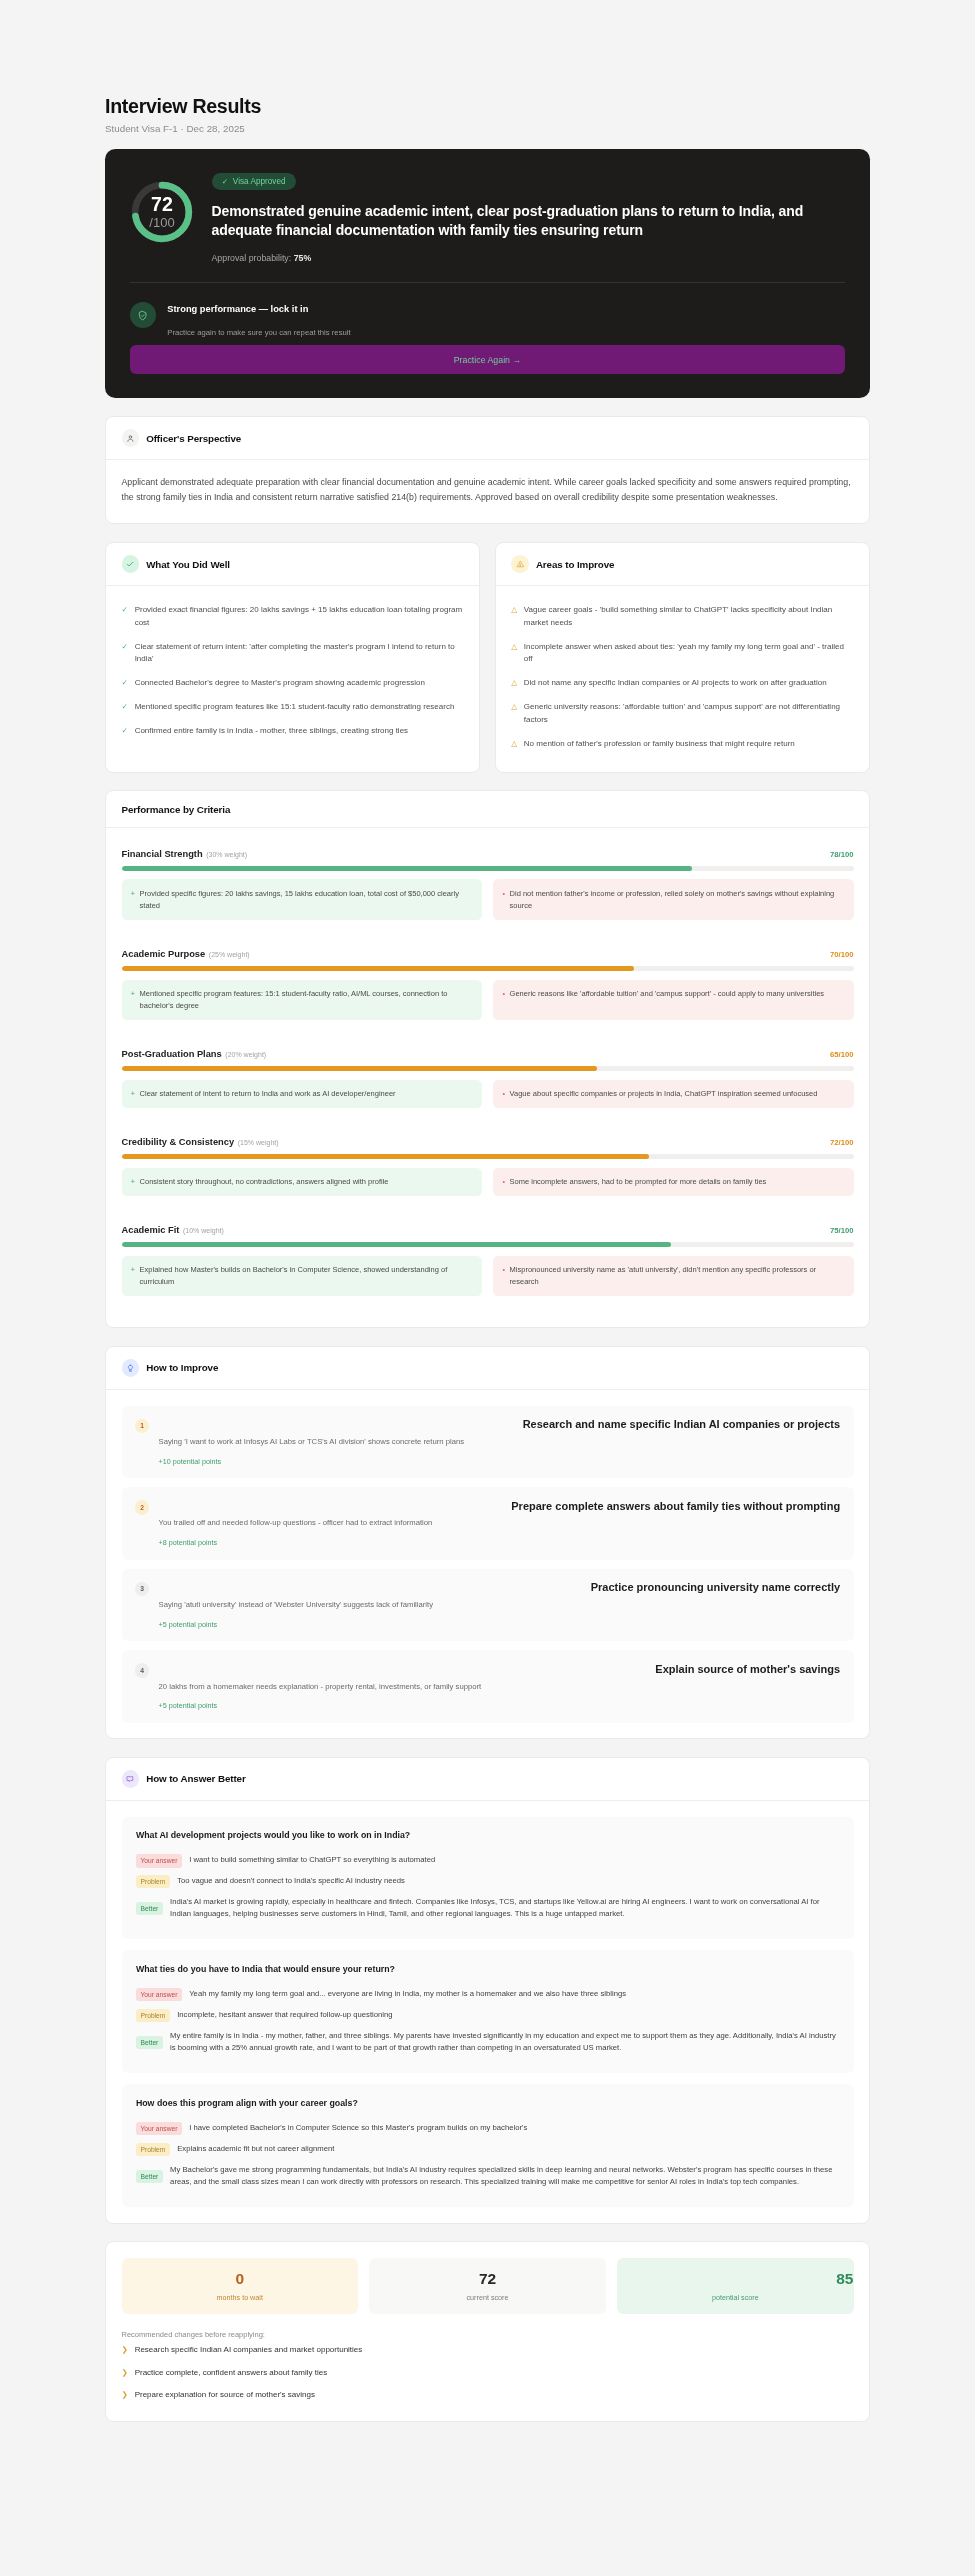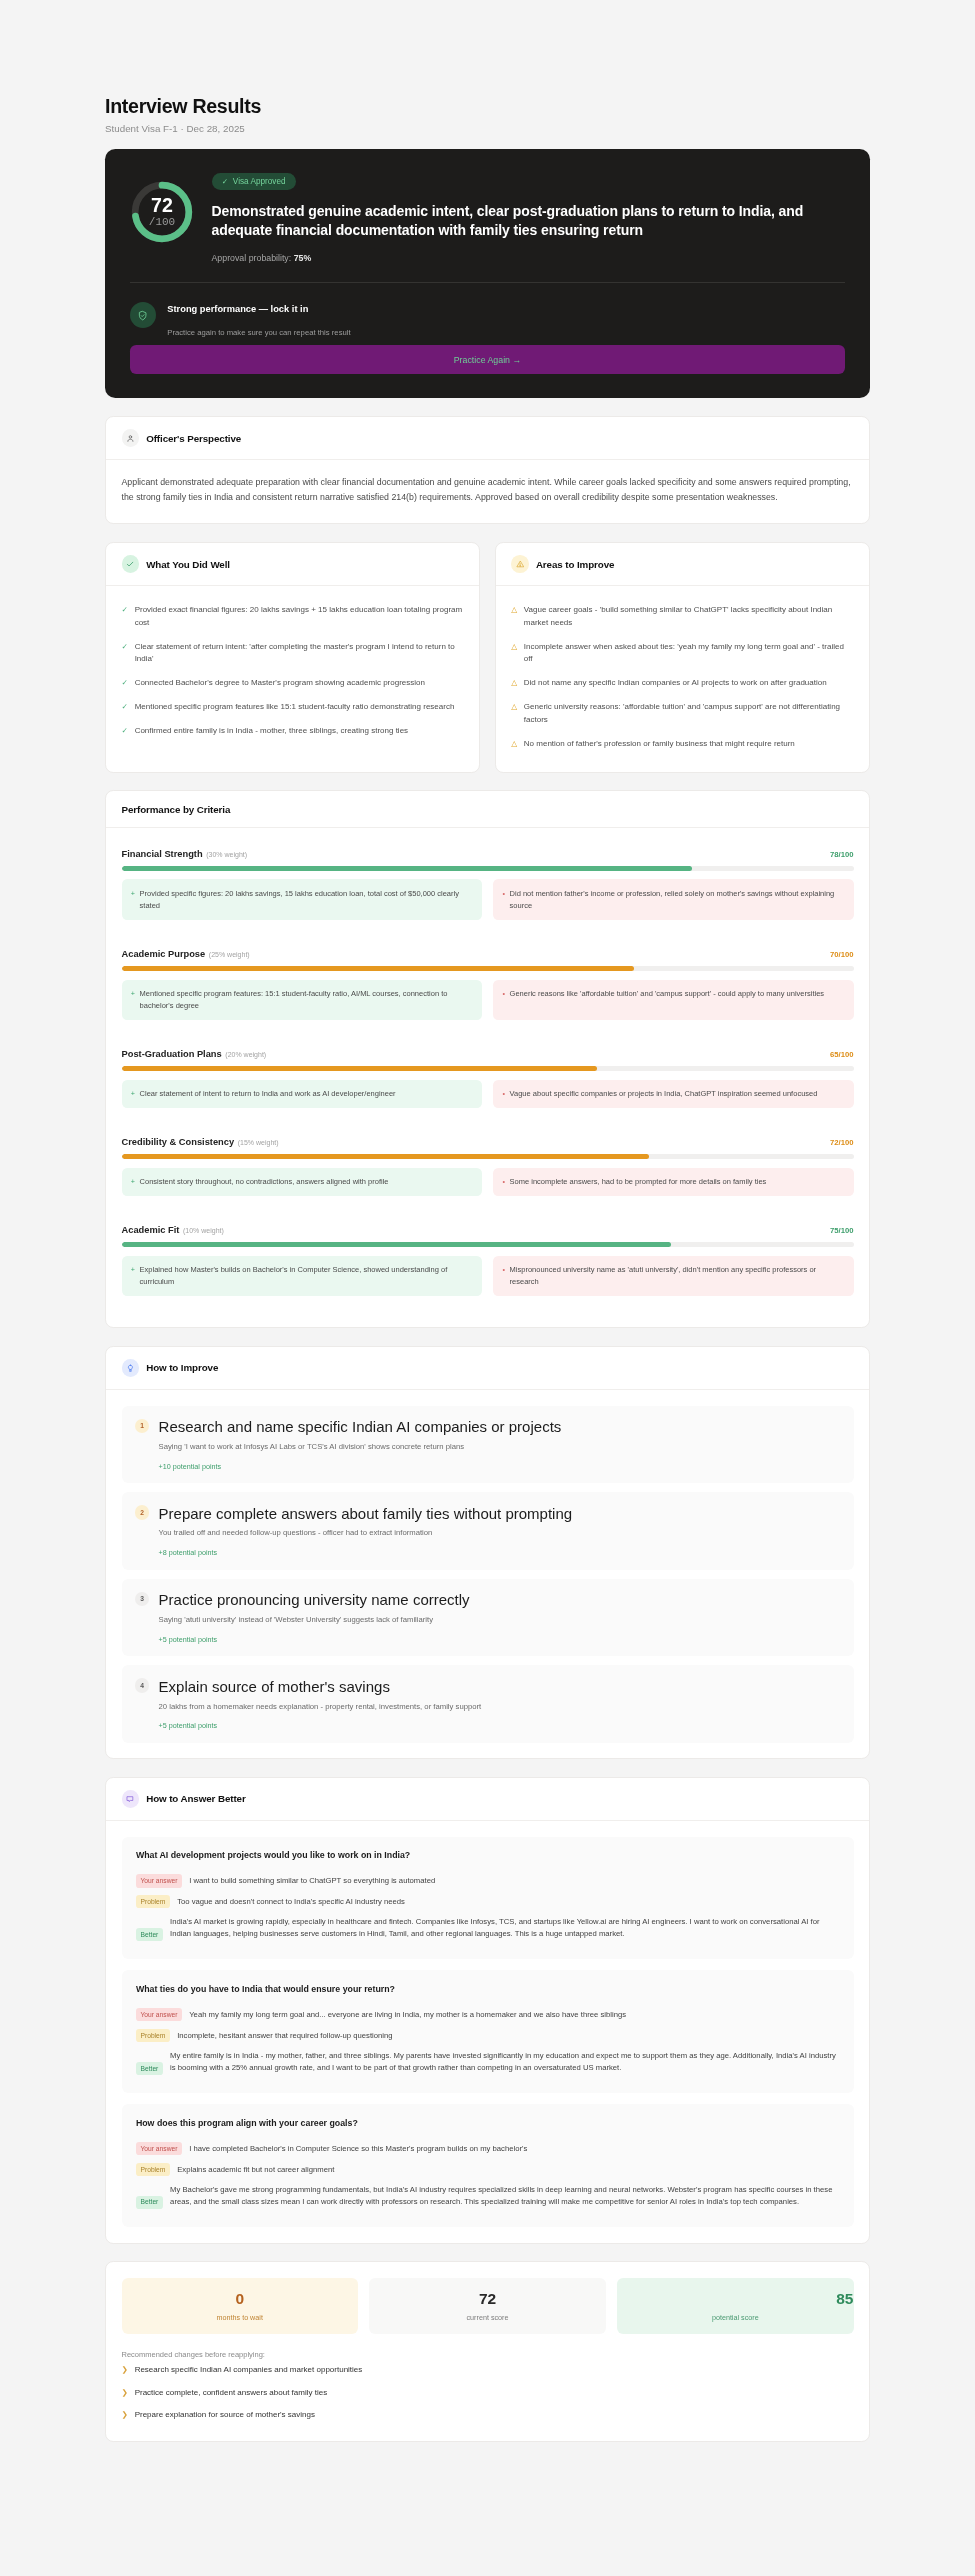--- a/index.html
+++ b/index.html
@@ -27,21 +27,21 @@
     margin-top: 3.1px;
   }
   .hero-top { display: flex; gap: 17.5px; align-items: flex-start; }
   .ring-wrap { flex: 0 0 auto; position: relative; width: 64px; height: 64px; margin-top: 8.2px; }
   .ring-wrap svg { display:block; transform: rotate(-90deg); }
   .ring-center {
     position: absolute; inset: 0; display: flex; flex-direction: column;
     align-items: center; justify-content: center;
   }
   .ring-score { font-size: 19.6px; font-weight: 700; color: #ffffff; line-height: 1; }
-  .ring-max { font-size: 11px; color: #9a9a9a; margin-top: 0; font-family: Liberation Mono, monospace; }
+  .ring-max { font-size: 13px; color: #9a9a9a; margin-top: 0; }
 
   .hero-main { flex: 1 1 auto; padding-top: 1px; }
   .badge-approved {
     display: inline-flex; align-items: center; gap: 4.6px;
     background: #234c36; color: #74d39b;
     border-radius: 515px; padding: 4.1px 10.3px;
     font-size: 8.2px; font-weight: 500;
   }
   .badge-approved .chk { font-size: 7.7px; }
   .hero-headline {
@@ -138,29 +138,29 @@
     padding: 12.4px 13.4px; display: flex; gap: 9.3px;
   }
   .imp-item + .imp-item { margin-top: 9.3px; }
   .imp-num {
     flex: 0 0 auto; width: 14.4px; height: 14.4px; border-radius: 50%;
     display: flex; align-items: center; justify-content: center;
     font-size: 6.7px; font-weight: 700; margin-top: 0.5px;
   }
   .imp-num.hot { background: #fcefcf; color: #b2622a; }
   .imp-num.cool { background: #efeeed; color: #5b5b5b; }
-  .imp-title { font-size: 15px; font-weight: 400; color: #1c1c1c; }
+  .imp-title { font-size: 11px; font-weight: 700; color: #1c1c1c; text-align: right; }
   .imp-desc { font-size: 7.7px; color: #6b6b6b; margin-top: 5.7px; line-height: 1.5; }
   .imp-pts { font-size: 7.2px; color: #3d9e6b; margin-top: 9.3px; font-weight: 500; }
 
   
   .qa { background: #fafafa; border-radius: 6.2px; padding: 13.4px 14.4px 14.4px 14.4px; }
   .qa + .qa { margin-top: 11.3px; }
   .qa-q { font-size: 8.8px; font-weight: 600; color: #1c1c1c; margin-bottom: 10.3px; }
-  .qa-row { display: flex; gap: 7.2px; align-items: flex-end; padding: 3.6px 0; }
+  .qa-row { display: flex; gap: 7.2px; align-items: center; padding: 3.6px 0; }
   .tag {
     flex: 0 0 auto; border-radius: 3.1px; padding: 2.6px 4.6px;
     font-size: 6.7px; font-weight: 500; line-height: 1.2; margin-top: 0.5px;
   }
   .tag.your { background: #fbdcdc; color: #c0504d; }
   .tag.prob { background: #fbeec6; color: #a9822a; }
   .tag.better { background: #d9f2e2; color: #2f8b5c; }
   .qa-txt { font-size: 7.7px; line-height: 1.66; color: #3f3f3f; }
 
   

